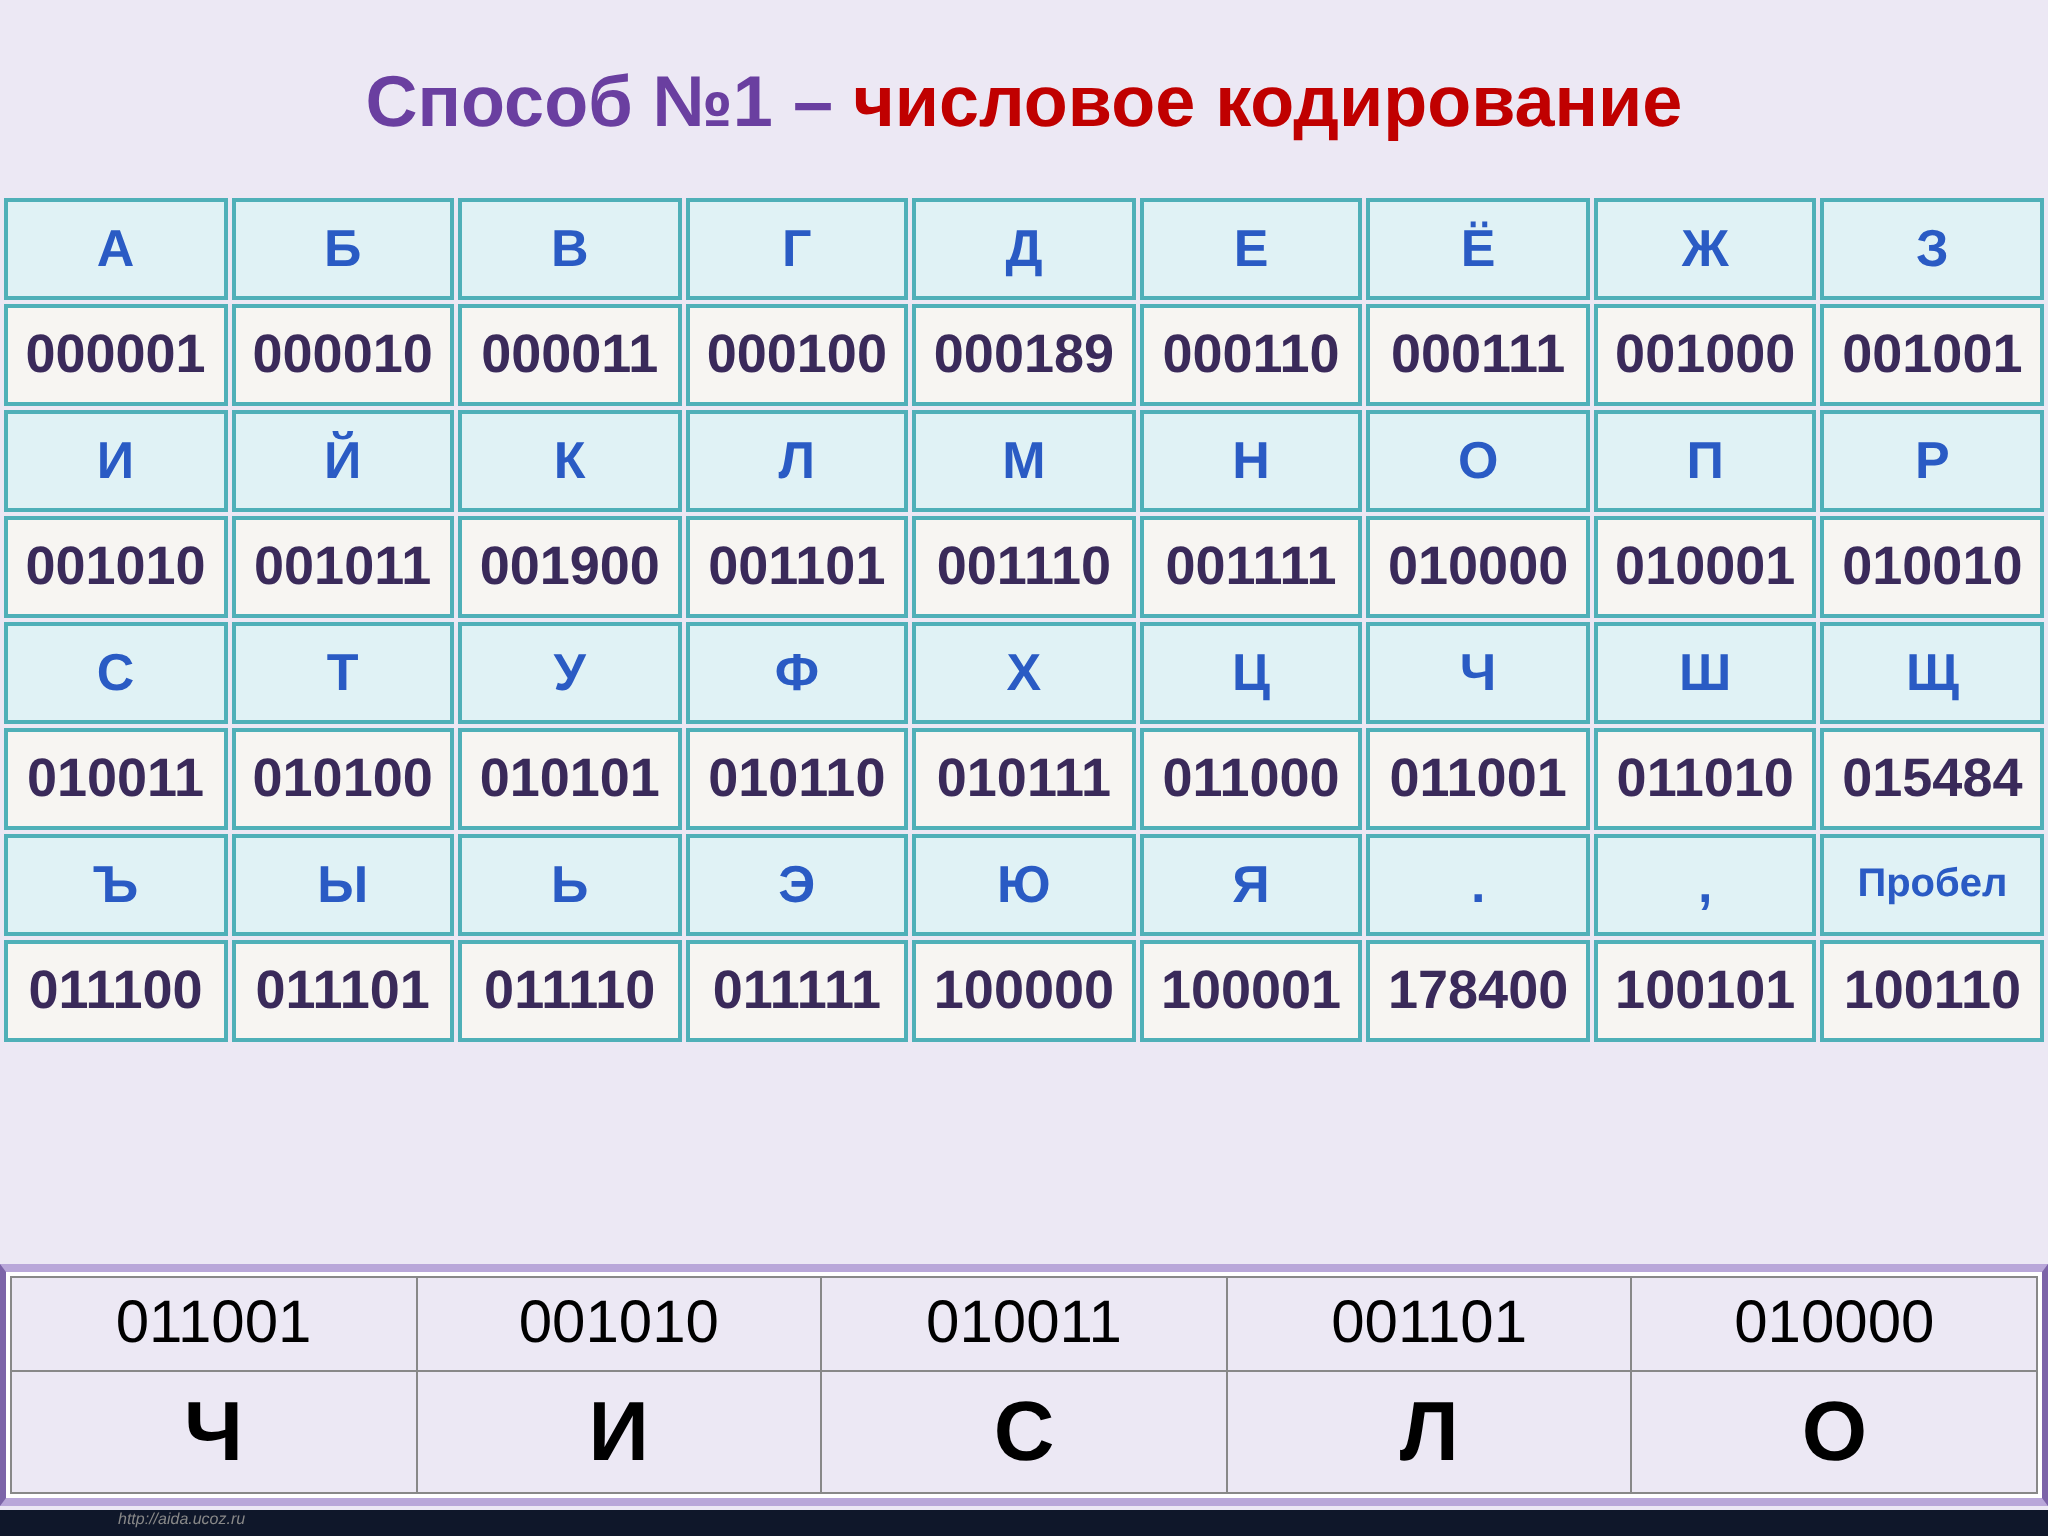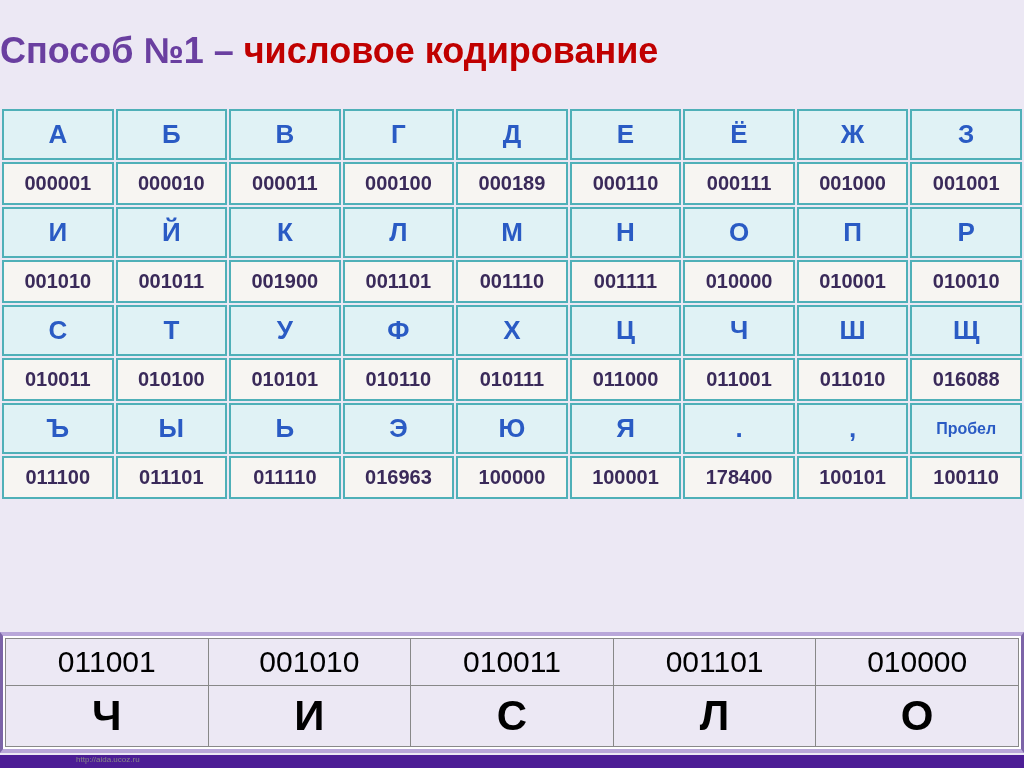--- a/index.html
+++ b/index.html
@@ -10,23 +10,24 @@
     font-family: Arial, sans-serif;
     overflow: hidden;
     position: relative;
   }
   .slide {
     width: 100%;
     height: 100%;
     padding-top: 30px;
   }
   .title {
+    text-align: center;
     font-size: 36px;
     font-weight: bold;
-    margin-bottom: 35px;
+    margin-bottom: 25px;
   }
   .title .part1 { color: #6a3fa0; }
   .title .part2 { color: #c00000; }
 
   .code-table {
     width: 100%;
     border-collapse: separate;
     border-spacing: 2px;
     margin-bottom: 30px;
   }
@@ -40,21 +41,21 @@
   .code-table .letter-row td {
     background: #e0f2f5;
     color: #2a5bc4;
     font-weight: bold;
     font-size: 26px;
   }
   .code-table .code-row td {
     background: #f7f5f2;
     color: #3a2a5a;
     font-weight: bold;
-    font-size: 20px;
+    font-size: 27px;
   }
 
   .bottom-wrap {
     position: absolute;
     bottom: 15px;
     left: 0;
     width: 100%;
     border-top: 4px solid #b9a7d9;
     border-bottom: 4px solid #b9a7d9;
     border-left: 3px solid #7c64a8;
@@ -81,22 +82,22 @@
   .bottom-table .letters td {
     background: #ece8f4;
     color: #000;
     font-size: 42px;
     font-weight: bold;
   }
   .footer-strip{
     position:absolute;
     bottom:0; left:0;
     height:13px; width:100%;
-    background:#4c1d95;
-    font-size:8px; color:#888; padding-left:76px;
+    background:#0f172a;
+    font-size:8px; color:#888; padding-left:59px;font-style:italic;
   }
 </style>
 </head>
 <body>
 
 <div class="slide">
 
   <div class="title">
     <span class="part1">Способ №1 – </span><span class="part2">числовое кодирование</span>
   </div>
@@ -160,38 +161,38 @@
     </tr>
     <tr class="code-row">
       <td>010011</td>
       <td>010100</td>
       <td>010101</td>
       <td>010110</td>
       <td>010111</td>
       <td>011000</td>
       <td>011001</td>
       <td>011010</td>
-      <td>016088</td>
+      <td>015484</td>
     </tr>
     <tr class="letter-row">
       <td>Ъ</td>
       <td>Ы</td>
       <td>Ь</td>
       <td>Э</td>
       <td>Ю</td>
       <td>Я</td>
       <td>.</td>
       <td>,</td>
-      <td style="font-size:16px">Пробел</td>
+      <td style="font-size:20px">Пробел</td>
     </tr>
     <tr class="code-row">
       <td>011100</td>
       <td>011101</td>
       <td>011110</td>
-      <td>016963</td>
+      <td>011111</td>
       <td>100000</td>
       <td>100001</td>
       <td>178400</td>
       <td>100101</td>
       <td>100110</td>
     </tr>
   </tbody>
     </table>
 
   <div class="bottom-wrap">

